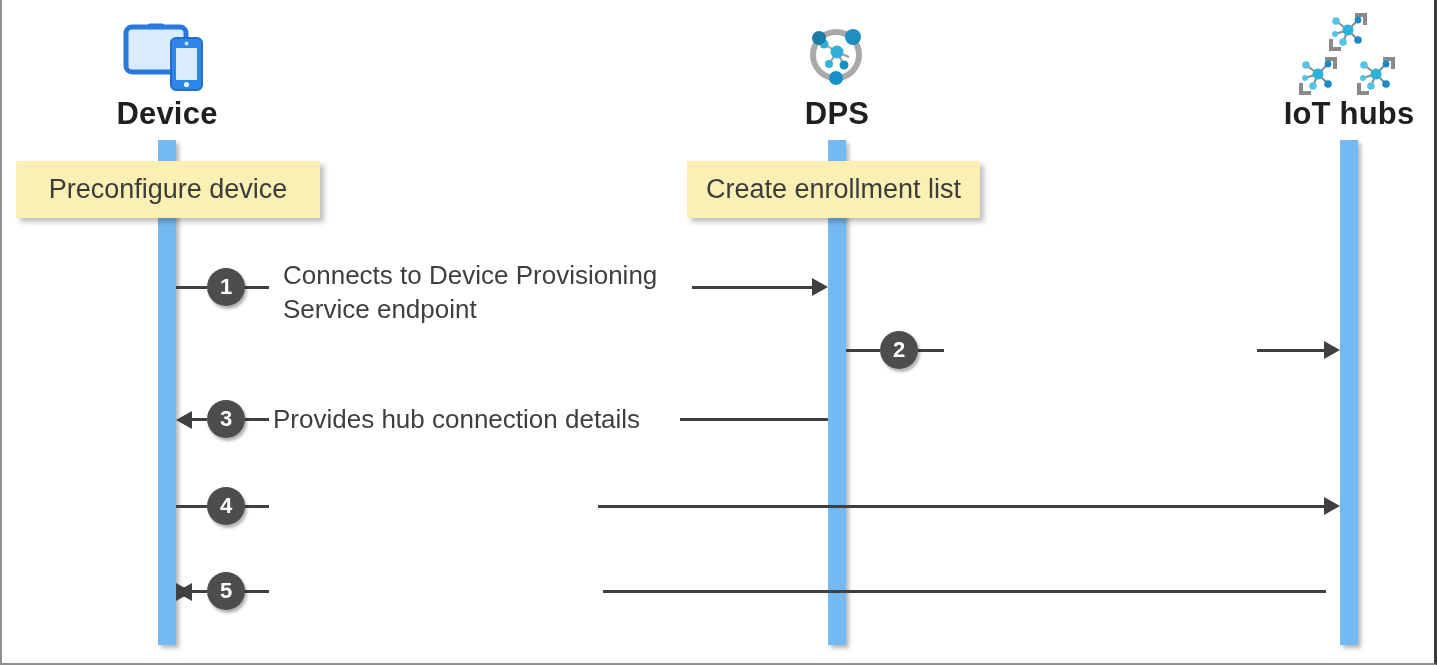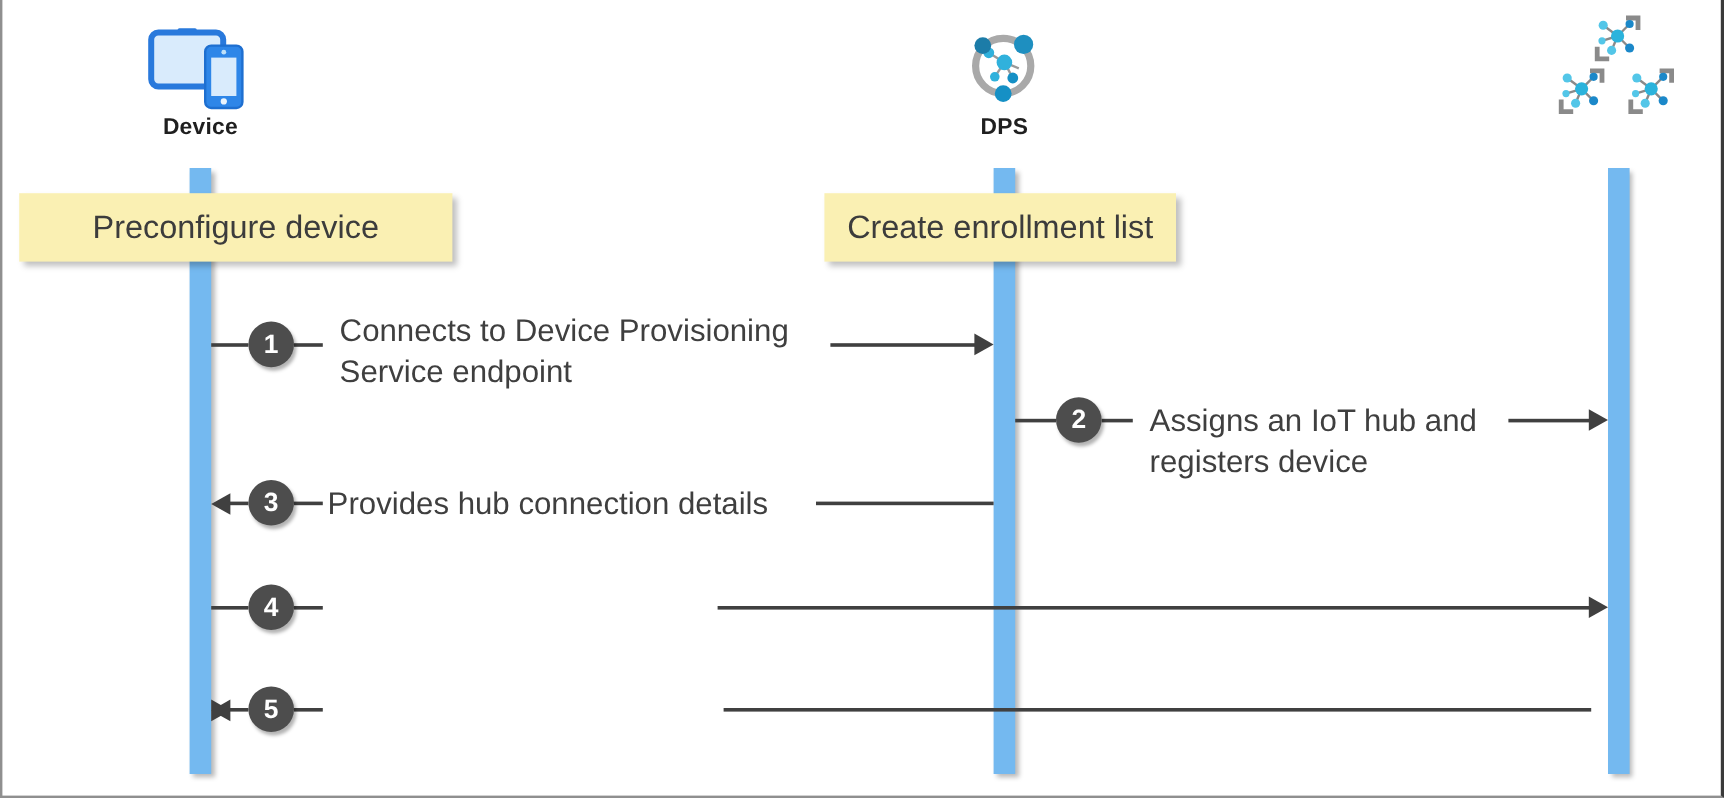--- a/index.html
+++ b/index.html
@@ -19,21 +19,21 @@
     box-sizing:border-box;
     border-left:2px solid #8F8F8F;
     border-bottom:2px solid #8F8F8F;
     border-right:3px solid #3A3A3A;
     overflow:hidden;
   }
   
   .actor-label{
     position:absolute;top:96px;width:170px;
     text-align:center;
-    font-size:19px;font-weight:700;color:var(--label);
+    font-size:31px;font-weight:700;color:var(--label);
     letter-spacing:0.2px;
   }
   #label-device{left:80px;}
   #label-dps{left:750px;}
   #label-iothubs{left:1262px;}
   .actor-icon{position:absolute;}
   #icon-device{left:120px;top:14px;}
   #icon-dps{left:803px;top:24px;}
   #icon-iothubs{left:1296px;top:12px;}
   
@@ -48,21 +48,21 @@
   #lifeline-iothubs{left:1338px;}
   
   .note{
     position:absolute;top:161px;height:57px;
     background:var(--note-bg);
     box-shadow:4px 4px 5px rgba(0,0,0,0.25);
     display:flex;align-items:center;justify-content:center;
     font-size:27px;color:#3C3C3C;
     z-index:2;
   }
-  #note-preconfigure{left:14px;width:361px;}
+  #note-preconfigure{left:14px;width:304px;}
   #note-enrollment{left:685px;width:293px;}
   
   .msg-line{
     position:absolute;height:3px;background:var(--line);z-index:3;
   }
   .arrow-right{
     position:absolute;width:0;height:0;z-index:3;
     border-top:9px solid transparent;
     border-bottom:9px solid transparent;
     border-left:16px solid var(--line);
@@ -184,39 +184,39 @@
         </g>
       </defs>
       <use href="#hubGlyph" x="30" y="0"></use>
       <use href="#hubGlyph" x="0" y="44"></use>
       <use href="#hubGlyph" x="58" y="44"></use>
     </svg>
   </div>
 
   <div class="actor-label" id="label-device">Device</div>
   <div class="actor-label" id="label-dps">DPS</div>
+  <div class="actor-label" id="label-iothubs">IoT hubs</div>
 
   <div class="lifeline" id="lifeline-device"></div>
   <div class="lifeline" id="lifeline-dps"></div>
   <div class="lifeline" id="lifeline-iothubs"></div>
 
   <div class="note" id="note-preconfigure">Preconfigure device</div>
   <div class="note" id="note-enrollment">Create enrollment list</div>
 
   <div class="msg-line" id="s1-a"></div>
   <div class="badge" id="s1-badge">1</div>
   <div class="msg-line" id="s1-b"></div>
   <div class="step-text" id="s1-text">Connects to Device Provisioning Service endpoint</div>
   <div class="msg-line" id="s1-c"></div>
   <div class="arrow-right" id="s1-arrow"></div>
 
   <div class="msg-line" id="s2-a"></div>
   <div class="badge" id="s2-badge">2</div>
   <div class="msg-line" id="s2-b"></div>
-  <div class="step-text" id="s2-text">Assigns an IoT hub and registers device</div>
   <div class="msg-line" id="s2-c"></div>
   <div class="arrow-right" id="s2-arrow"></div>
 
   <div class="arrow-left" id="s3-arrow"></div>
   <div class="msg-line" id="s3-a"></div>
   <div class="badge" id="s3-badge">3</div>
   <div class="msg-line" id="s3-b"></div>
   <div class="step-text nowrap" id="s3-text">Provides hub connection details</div>
   <div class="msg-line" id="s3-c"></div>
 

